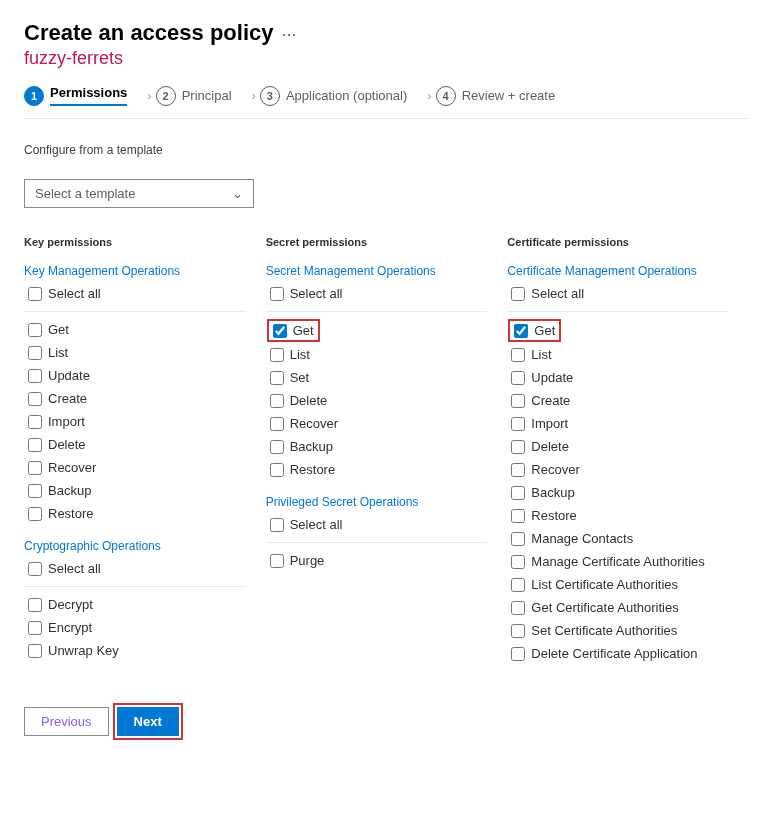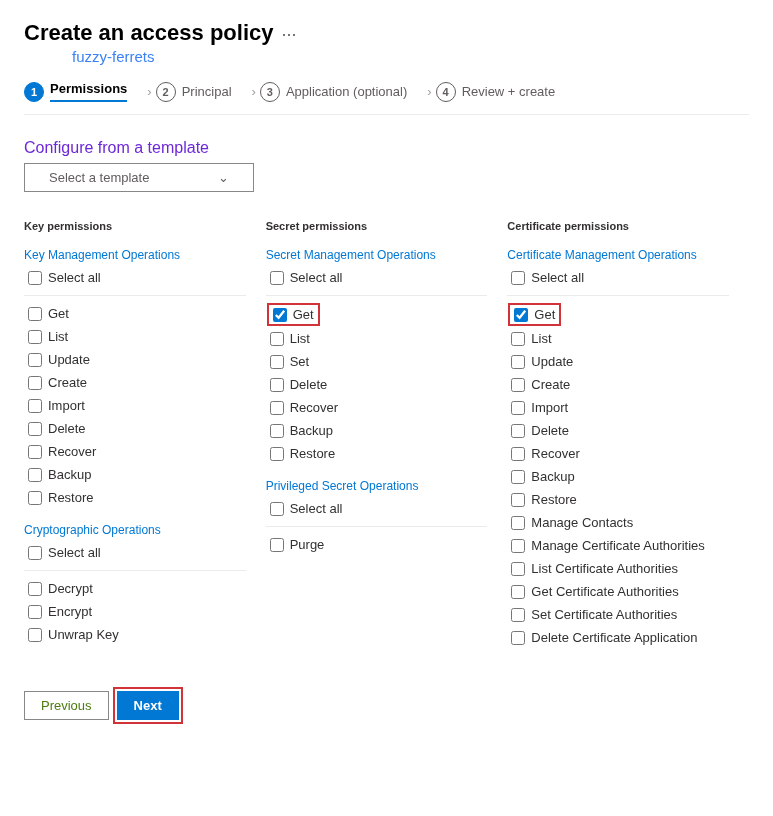--- a/index.html
+++ b/index.html
@@ -2,50 +2,50 @@
 <html><head>
   <meta charset="utf-8">
   <style>
     * { box-sizing: border-box; margin: 0; padding: 0; }
     body { font-family: 'Segoe UI', Arial, sans-serif; font-size: 13px; color: #323130; background: #fff; }
 
     .page { padding: 20px 24px; max-width: 773px; }
 
     .page-title { font-size: 22px; font-weight: 600; color: #000; display: flex; align-items: center; gap: 8px; }
     .page-title-dots { font-size: 18px; color: #605e5c; cursor: pointer; }
-    .breadcrumb { color: #3b82f6; font-size: 15px; margin-top: 2px; cursor: pointer; margin-left: 48px; }
+    .breadcrumb { color: #be185d; font-size: 18px; margin-top: 2px; cursor: pointer; }
 
     .wizard-steps { display: flex; align-items: center; gap: 0; margin: 16px 0 24px 0; border-bottom: 1px solid #edebe9; padding-bottom: 12px; }
     .step { display: flex; align-items: center; gap: 6px; padding: 0 16px 0 0; cursor: pointer; font-size: 13px; color: #605e5c; }
     .step:first-child { padding-left: 0; }
     .step-circle { width: 20px; height: 20px; border-radius: 50%; border: 1px solid #605e5c; display: flex; align-items: center; justify-content: center; font-size: 11px; font-weight: 600; flex-shrink: 0; }
     .step.active .step-circle { background: #0078d4; border-color: #0078d4; color: #fff; }
     .step.active .step-label { color: #000; font-weight: 600; border-bottom: 2px solid #0078d4; padding-bottom: 4px; }
     .step-separator { color: #a19f9d; margin: 0 4px; }
 
-    .section-label { font-size: 16px; color: #6d28d9; margin-bottom: 6px; }
+    .section-label { font-size: 12px; color: #404040; margin-bottom: 22px; }
     .template-section { margin-bottom: 24px; }
-    .template-dropdown { display: flex; align-items: center; justify-content: space-between; border: 1px solid #8a8886; padding: 6px 24px; width: 230px; cursor: pointer; background: #fff; font-size: 13px; color: #605e5c; }
+    .template-dropdown { display: flex; align-items: center; justify-content: space-between; border: 1px solid #8a8886; padding: 6px 10px; width: 230px; cursor: pointer; background: #fff; font-size: 13px; color: #605e5c; }
 
     .permissions-grid { display: grid; grid-template-columns: 1fr 1fr 1fr; gap: 0; }
     .perm-column { padding-right: 20px; }
 
     .perm-group-title { font-size: 11px; font-weight: 600; color: #323130; margin-bottom: 8px; margin-top: 4px; }
     .perm-section-title { font-size: 12px; color: #0078d4; margin-bottom: 6px; margin-top: 16px; cursor: pointer; }
     .perm-section-title:first-child { margin-top: 0; }
 
     .checkbox-row { display: flex; align-items: center; gap: 6px; margin-bottom: 4px; padding: 2px 4px; }
     .checkbox-row label { font-size: 13px; color: #323130; cursor: pointer; }
     .checkbox-row input[type="checkbox"] { width: 14px; height: 14px; cursor: pointer; flex-shrink: 0; accent-color: #0078d4; }
 
     .divider { border: none; border-top: 1px solid #edebe9; margin: 8px 0; }
 
     .footer { display: flex; gap: 8px; margin-top: 24px; padding-top: 16px; }
     .btn { padding: 6px 16px; font-size: 13px; cursor: pointer; border: 1px solid; font-family: inherit; }
-    .btn-secondary { background: #fff; border-color: #8a8886; color: #4d7c0f; }
+    .btn-secondary { background: #fff; border-color: #8a8886; color: #8b5cf6; }
     .btn-primary { background: #0078d4; border-color: #0078d4; color: #fff; font-weight: 600; outline: 2px solid #d13438; outline-offset: 2px; }
   </style>
 </head>
 <body>
 
 <div class="page">
 
   <div style="display:flex; align-items:flex-start; gap:8px;">
     <span class="page-title">Create an access policy</span>
     <span class="page-title-dots">...</span>

